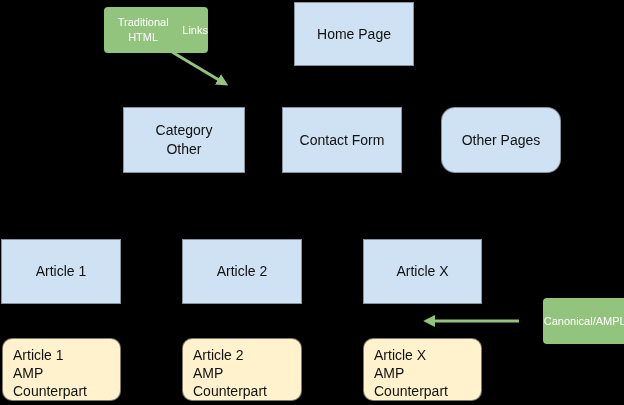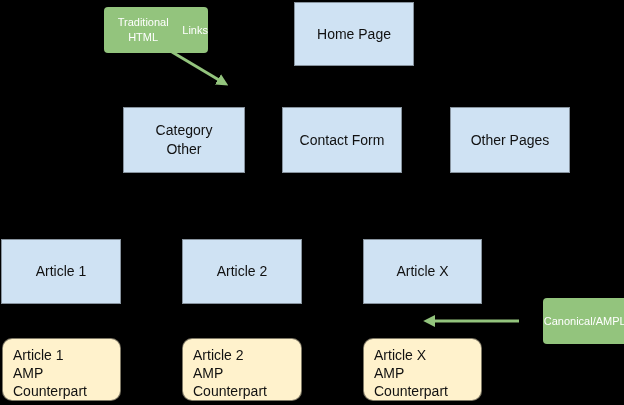--- a/index.html
+++ b/index.html
@@ -82,21 +82,21 @@
 
   <div class="node page-node" style="left:123px; top:107px; width:122px; height:66px;">
     <span class="line">Category</span>
     <span class="line">Other</span>
   </div>
 
   <div class="node page-node" style="left:282px; top:107px; width:120px; height:66px;justify-content:center;">
     <span class="line">Contact Form</span>
   </div>
 
-  <div class="node page-node" style="left:450px; top:107px; width:120px; height:66px;">
+  <div class="node page-node" style="left:441px; top:107px; width:120px; height:66px;border-radius:14px;">
     <span class="line">Other Pages</span>
   </div>
 
   <div class="node page-node" style="left:1px; top:239px; width:120px; height:65px;">
     <span class="line">Article 1</span>
   </div>
 
   <div class="node page-node" style="left:182px; top:239px; width:120px; height:65px;">
     <span class="line">Article 2</span>
   </div>

